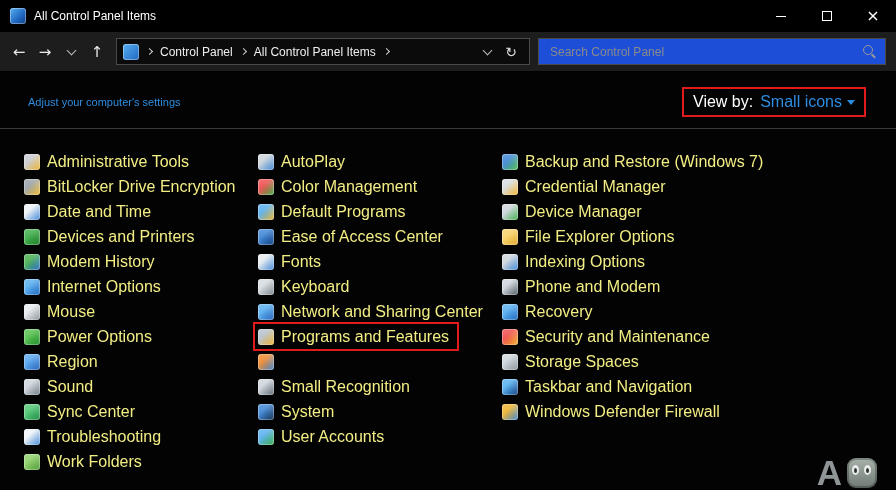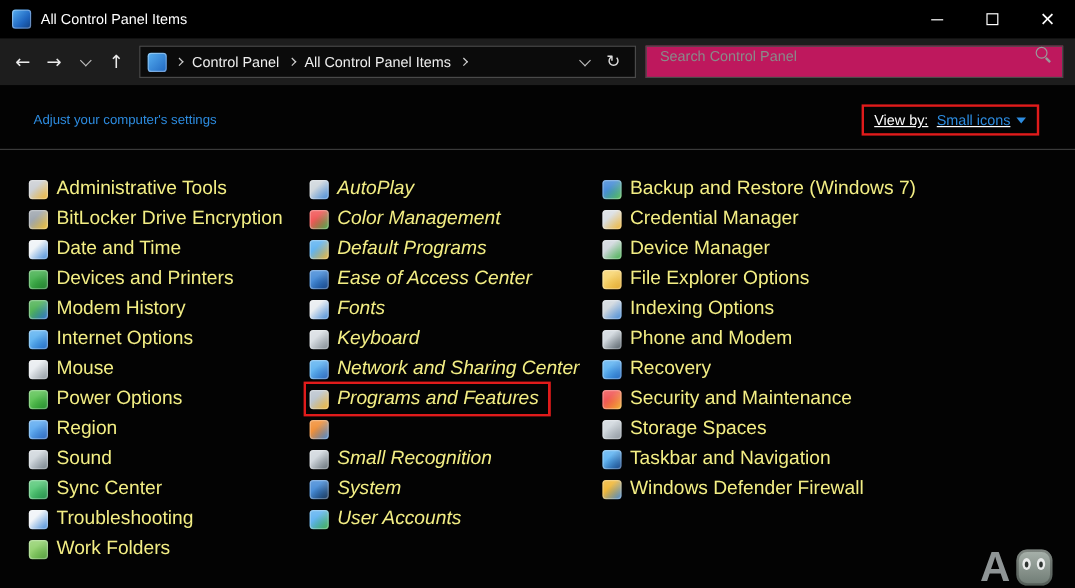--- a/index.html
+++ b/index.html
@@ -35,45 +35,45 @@
   .addressbar { flex:1; height:27px; margin:0 8px 0 6px; background:#0b0b0b; border:1px solid #4a4a4a;
     display:flex; align-items:center; padding:0 4px 0 6px; color:#efefef; font-size:12px; }
   .addr-icon { width:16px; height:16px; border-radius:3px; margin-right:6px;
     background:linear-gradient(135deg,#57b0f2,#1f66c0);
     box-shadow:inset 0 0 0 1px rgba(255,255,255,.35); }
   .crumb { padding:0 6px; white-space:nowrap;text-align:right; }
   .addr-spacer { flex:1; }
   .addr-right { display:flex; align-items:center; gap:10px; padding:0 4px; }
   .refresh { background:none; border:none; color:#dcdcdc; font-size:14px; padding:0 4px;
     font-family:"DejaVu Sans",sans-serif; }
-  .searchbox { width:348px; height:27px; background:#be185d; border:1px solid #4a4a4a;
-    display:flex; align-items:flex-start; padding:0 9px; }
+  .searchbox { width:348px; height:27px; background:#1d4ed8; border:1px solid #4a4a4a;
+    display:flex; align-items:center; padding:0 9px; }
   .searchbox input { flex:1; background:transparent; border:none; outline:none; color:#cfcfcf;
     font-size:12px; font-family:"Liberation Sans",sans-serif; }
   .searchbox input::placeholder { color:#8a8a8a; }
   .mag { width:13px; height:13px; position:relative; display:inline-block; }
   .mag::before { content:""; position:absolute; width:8px; height:8px; border:1.5px solid #9a9a9a;
     border-radius:50%; left:0; top:0; }
   .mag::after { content:""; position:absolute; width:5px; height:1.5px; background:#9a9a9a;
     transform:rotate(45deg); left:8px; top:10px; }
 
   
   .content { position:relative; flex:1; background:#030303; }
   .header-row { display:flex; align-items:center; padding:15px 30px 11px 28px; }
   .page-heading { font-size:11px; font-weight:400; margin:0; color:var(--accent,#2d8ce0); }
   .viewby { margin-left:auto; border:2px solid var(--hl,#e01b1b); padding:4px 9px; display:flex;
-    align-items:flex-start; gap:7px; font-size:12px; color:#fff;text-decoration:underline; }
+    align-items:flex-start; gap:7px; font-size:16px; color:#fff; }
   .viewby-value { color:var(--accent,#2d8ce0); display:flex; align-items:center; gap:5px; }
   .tri-down { width:0; height:0; border-left:4px solid transparent; border-right:4px solid transparent;
     border-top:5px solid var(--accent,#2d8ce0); display:inline-block; }
   .divider { height:1px; background:#3a3a3a; border:none; margin:0; }
 
   .grid { display:flex; padding:20px 0 0 24px; }
   .col { width:234px; }
-  .col:nth-child(2) { width:244px;font-style:italic; }
+  .col:nth-child(2) { width:244px; }
   .col:nth-child(3) { flex:1; }
   .item { display:flex; align-items:center; height:25px; gap:7px; width:max-content;
     padding:0 6px 0 0; }
   .item.hl { box-shadow:0 0 0 2px var(--hl,#e01b1b); padding:0 8px 0 3px; margin-left:-3px; }
   .ic { width:16px; height:16px; flex:0 0 16px; border-radius:3px;
     box-shadow:inset 0 0 0 1px rgba(255,255,255,.28), inset 0 6px 6px rgba(255,255,255,.18); }
   .lbl { font-size:16px; color:var(--link,#f3ee84); white-space:nowrap; }
 
   
   .watermark { position:absolute; right:16px; bottom:0px; display:flex; align-items:center;

